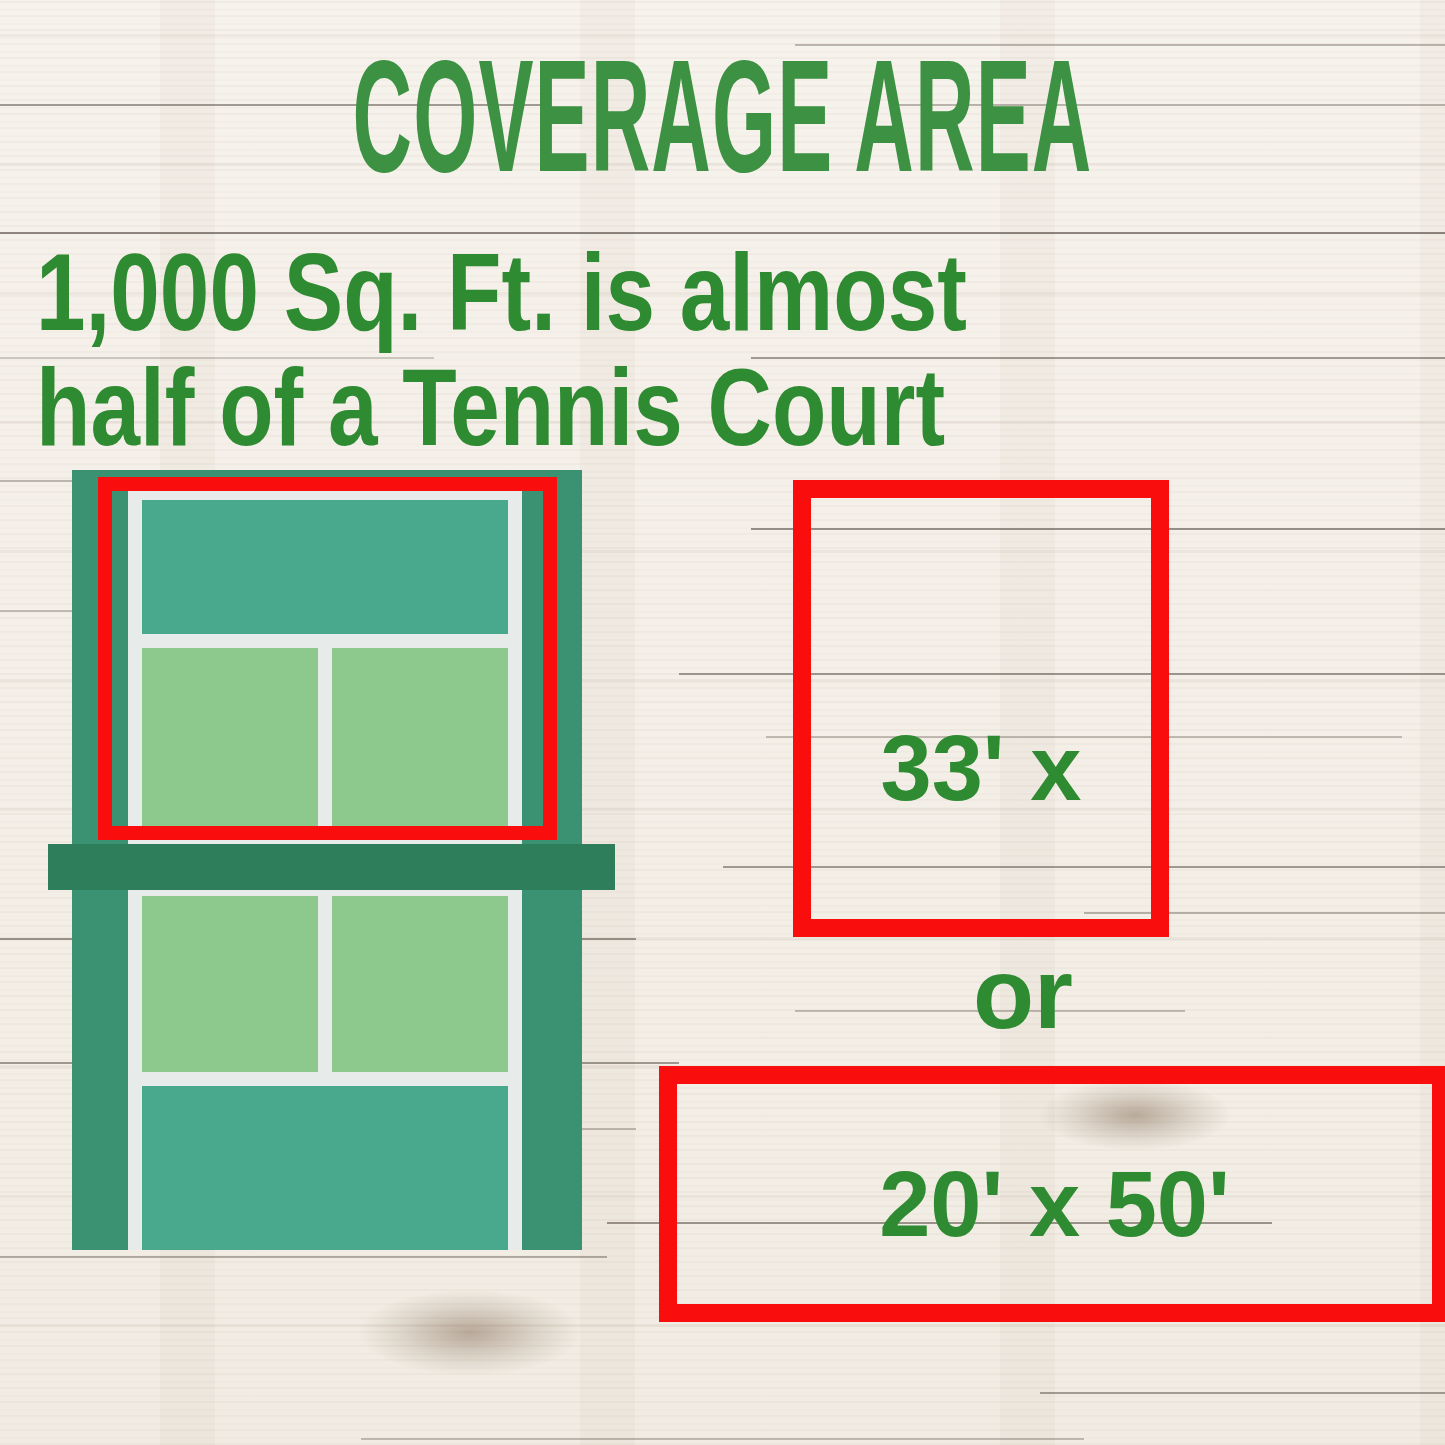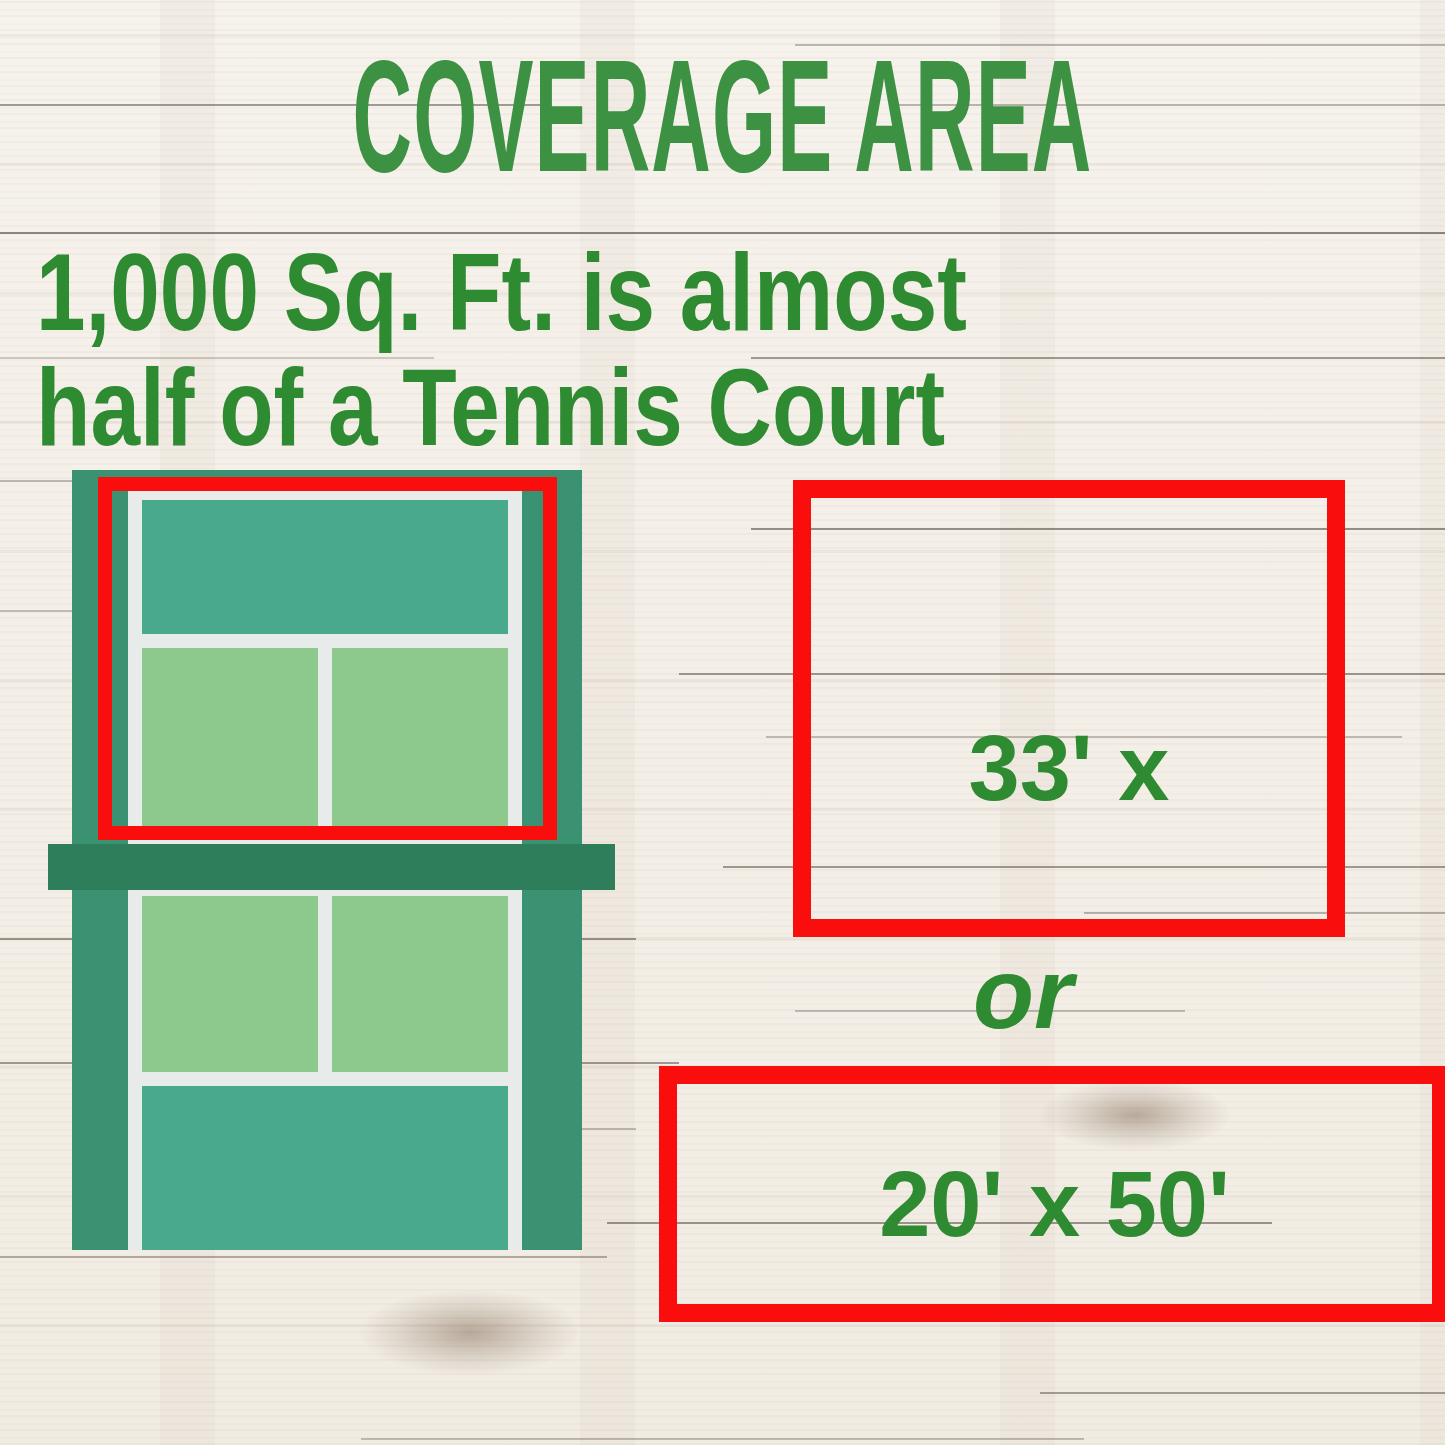--- a/index.html
+++ b/index.html
@@ -43,29 +43,29 @@
   .box-ul{left:14px;top:160px;width:176px;height:178px;}
   .box-ur{left:204px;top:160px;width:176px;height:178px;}
   .box-ll{left:14px;top:408px;width:176px;height:176px;}
   .box-lr{left:204px;top:408px;width:176px;height:176px;}
   .teal-bottom{left:14px;top:598px;width:366px;height:164px;}
   .court-net{left:-24px;top:374px;width:567px;height:46px;
     background:var(--court-net-green,#2e7d5b);}
   .court-red{left:26px;top:7px;width:459px;height:363px;box-sizing:border-box;
     border:14px solid var(--accent-red,#f90d0d);}
   
-  .dim-square{position:absolute;left:793px;top:480px;width:552px;height:457px;
+  .dim-square{position:absolute;left:793px;top:480px;width:376px;height:457px;
     box-sizing:border-box;border:18px solid var(--accent-red,#f90d0d);padding-left:10px;}
   .dim-square-label{position:absolute;inset:0;display:flex;flex-direction:column;
     align-items:center;justify-content:center;transform:translateY(60px);
     font-size:92px;line-height:117px;font-weight:bold;
     color:var(--text-green,#2f8b31);}
   .divider-or{position:absolute;left:793px;top:938px;width:460px;text-align:center;
     font-size:100px;line-height:110px;font-weight:bold;
-    color:var(--text-green,#2f8b31);font-style:italic;}
+    color:var(--text-green,#2f8b31);}
   .dim-rect{position:absolute;left:659px;top:1066px;width:791px;height:256px;
     box-sizing:border-box;border:18px solid var(--accent-red,#f90d0d);}
   .dim-rect-label{position:absolute;inset:0;display:flex;align-items:center;
     justify-content:center;transform:translateY(10px);
     font-size:92px;font-weight:bold;color:var(--text-green,#2f8b31);}
 </style>
 </head>
 <body>
 
 <div class="stage">

